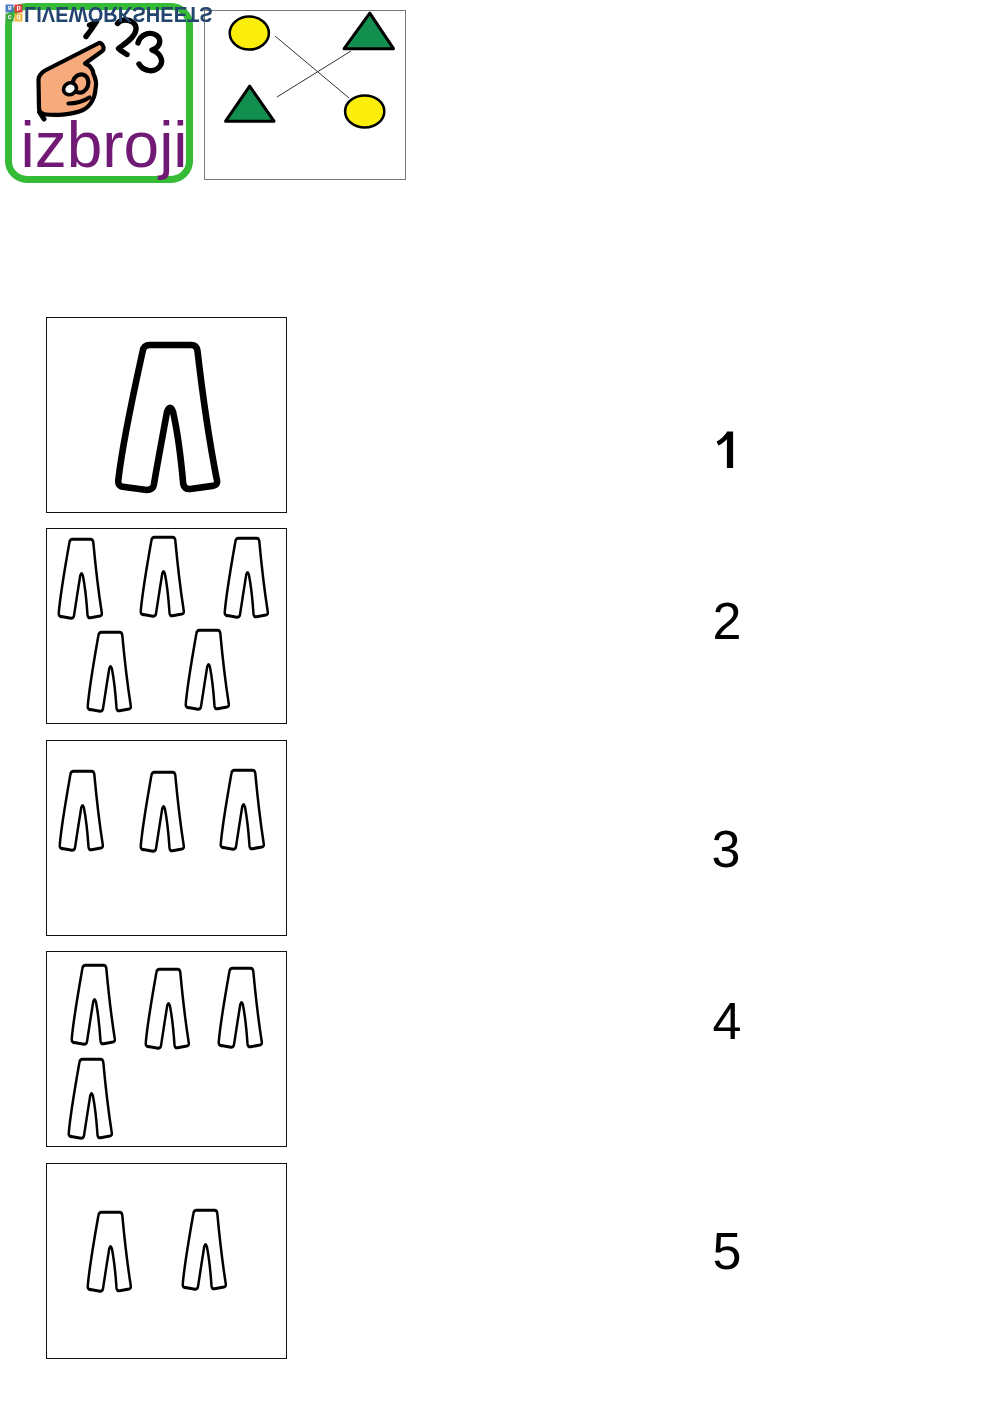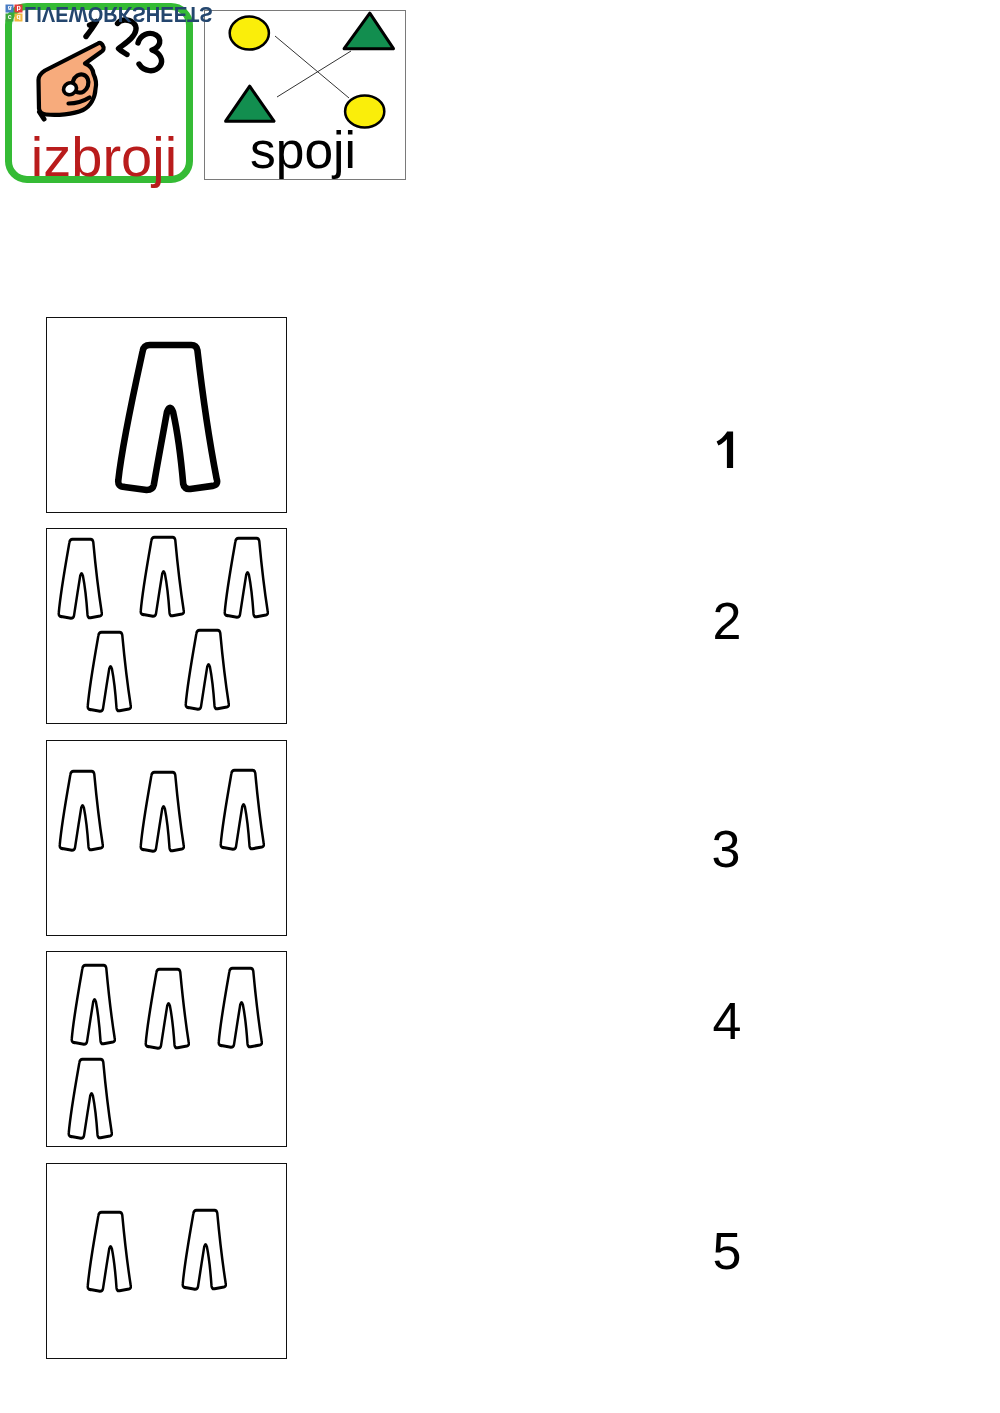--- a/index.html
+++ b/index.html
@@ -32,40 +32,39 @@
       <path d="M 133 40 C 135 32 144 28 151 32 C 157 36 156 44 147 47 C 155 50 159 57 155 63 C 150 70 139 69 134 61" stroke-width="5.4"></path>
 
       <path d="M 98 43 C 99.5 45 98.5 47.5 96 49 L 80 60.5 C 85 62.5 88 66 88.5 71 C 91 76 91.5 82 90.5 86 C 90 95 85.5 103.5 78 107 C 68 111.5 52 112.5 41 111.5 C 37 111.2 34.5 109.5 34 105.5 L 33.5 77 C 33.5 73 36 70 40 67.5 L 93 40.5 C 95.5 39 97.3 41 98 43 Z" fill="#F7AB7C" stroke-width="4.2"></path>
       <ellipse cx="75.5" cy="80.5" rx="7.8" ry="9.3" fill="none" stroke-width="4.2" transform="rotate(18 75.5 80.5)"></ellipse>
       <ellipse cx="65" cy="85.8" rx="6.6" ry="5.8" fill="#fff" stroke-width="3.6" transform="rotate(-28 65 85.8)"></ellipse>
       <path d="M 84.5 94.5 C 78 98.5 70.5 100.5 63.5 100.5" stroke-width="4.2"></path>
       <path d="M 34.5 109 L 39 116" stroke-width="5"></path>
     </g>
   </svg>
 
-  <div class="abs" style="left:10px;top:117px;width:188px;text-align:center;font-size:56px;line-height:56px;color:#b91c1c;margin-top:12px;">izbroji</div>
+  <div class="abs" style="left:10px;top:117px;width:188px;text-align:center;font-size:64px;line-height:56px;color:#701a75;">izbroji</div>
 
   <div class="abs" style="left:204px;top:10px;width:202px;height:170px;border:1px solid #7a7a7a;background:#fff;box-sizing:border-box;"></div>
 
   <svg class="abs" style="left:204px;top:10px;" width="202" height="170" viewBox="0 0 202 170">
 
     <line x1="71" y1="26" x2="145" y2="88" stroke="#333" stroke-width="1"></line>
 
     <line x1="147" y1="41" x2="73" y2="87" stroke="#333" stroke-width="1"></line>
 
     <ellipse cx="45.3" cy="23.1" rx="19.6" ry="16.5" fill="#FAEE0A" stroke="#000" stroke-width="2.5"></ellipse>
 
     <path d="M 165.8 3.1 L 189.5 38.7 L 140.1 38.7 Z" fill="#128E4F" stroke="#000" stroke-width="3" stroke-linejoin="round"></path>
 
     <path d="M 45.7 76.2 L 70 111.2 L 21.6 111.2 Z" fill="#128E4F" stroke="#000" stroke-width="3" stroke-linejoin="round"></path>
 
     <ellipse cx="160.7" cy="101.4" rx="19.6" ry="16" fill="#FAEE0A" stroke="#000" stroke-width="2.5"></ellipse>
   </svg>
 
-  <div class="abs" style="left:202px;top:125px;width:202px;text-align:center;font-size:51.5px;line-height:51.5px;color:#000;">spoji</div>
 
   <svg class="abs" style="left:5px;top:4px;" width="18" height="18" viewBox="0 0 18 18">
     <rect x="0.5" y="0.5" width="8" height="8" fill="#4a7dc4"></rect>
     <rect x="9.5" y="0.5" width="8" height="8" fill="#e23b3b"></rect>
     <rect x="0.5" y="9.5" width="8" height="8" fill="#3da53d"></rect>
     <rect x="9.5" y="9.5" width="8" height="8" fill="#f0b840"></rect>
     <g fill="#fff" font-family="Liberation Sans, sans-serif" font-size="7" font-weight="bold" text-anchor="middle">
       <text transform="translate(4.6,2) scale(1,-1)" x="0" y="0">a</text>
       <text transform="translate(13.6,2) scale(1,-1)" x="0" y="0">b</text>
       <text transform="translate(4.6,11) scale(1,-1)" x="0" y="0">c</text>

